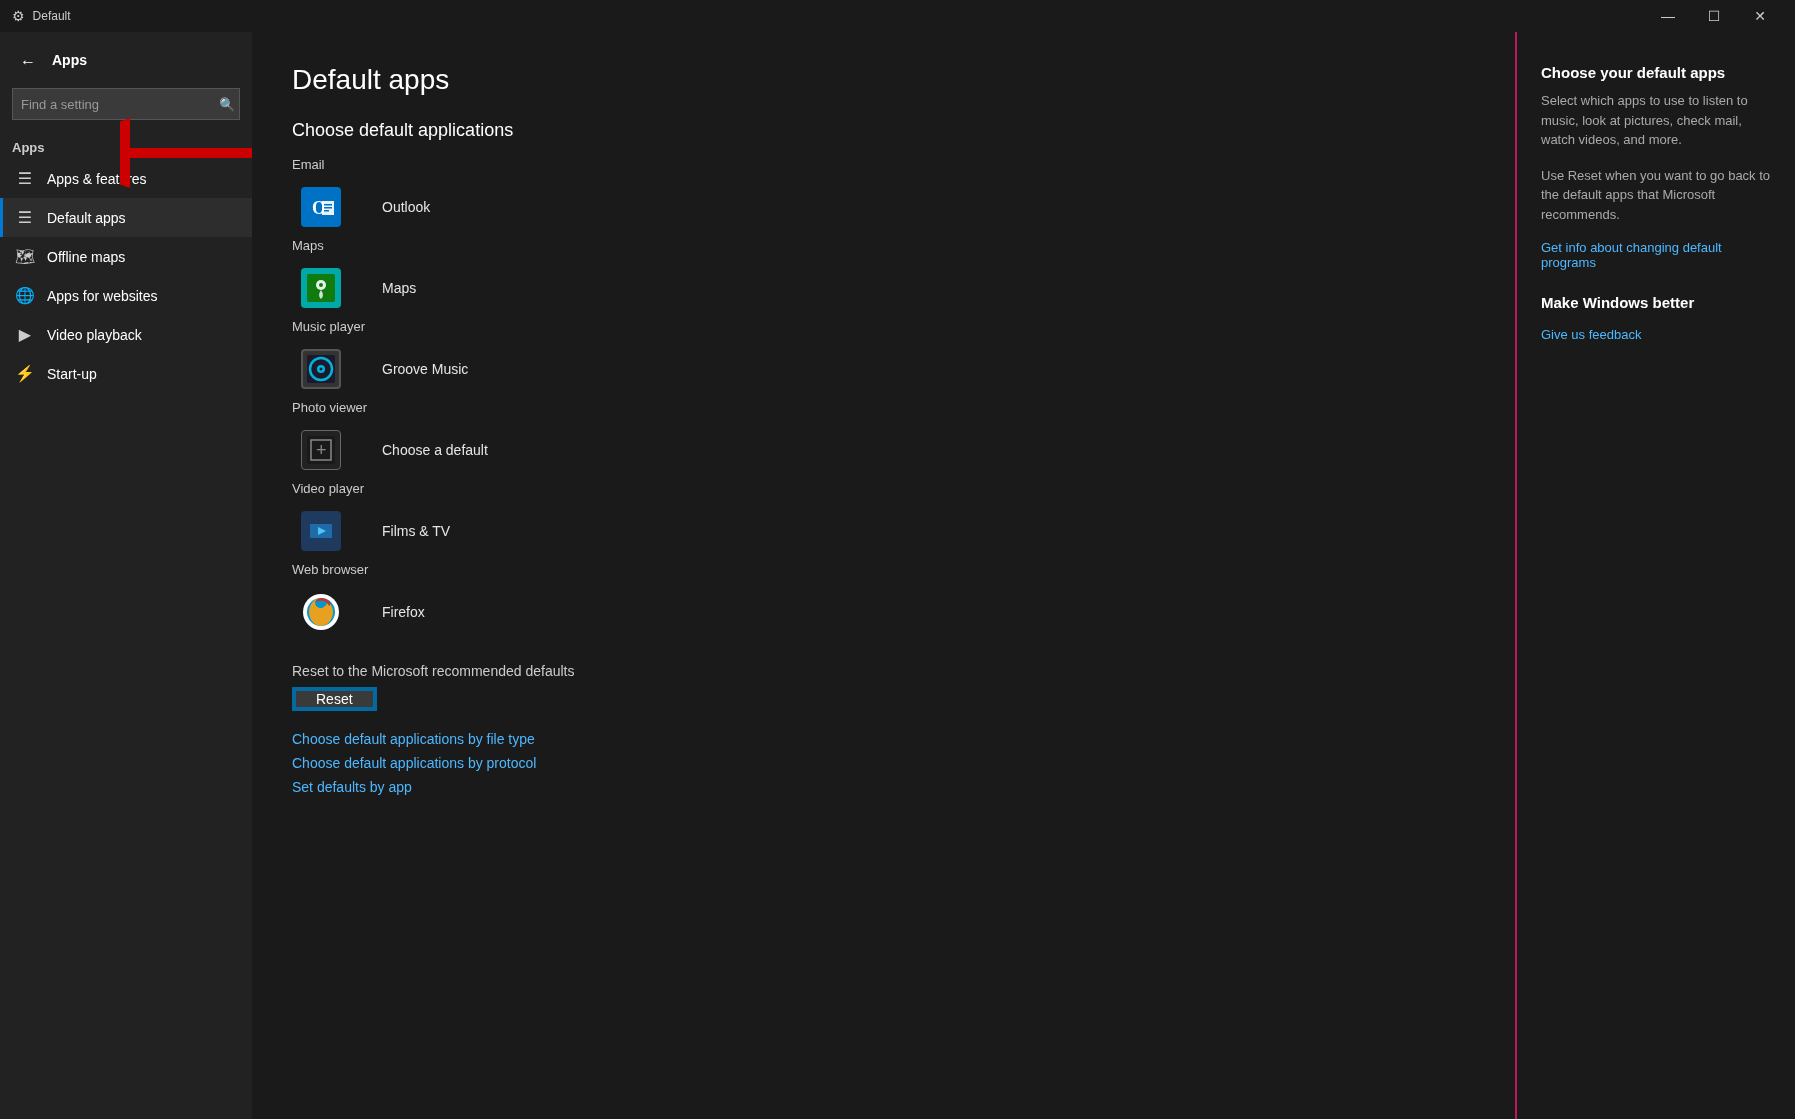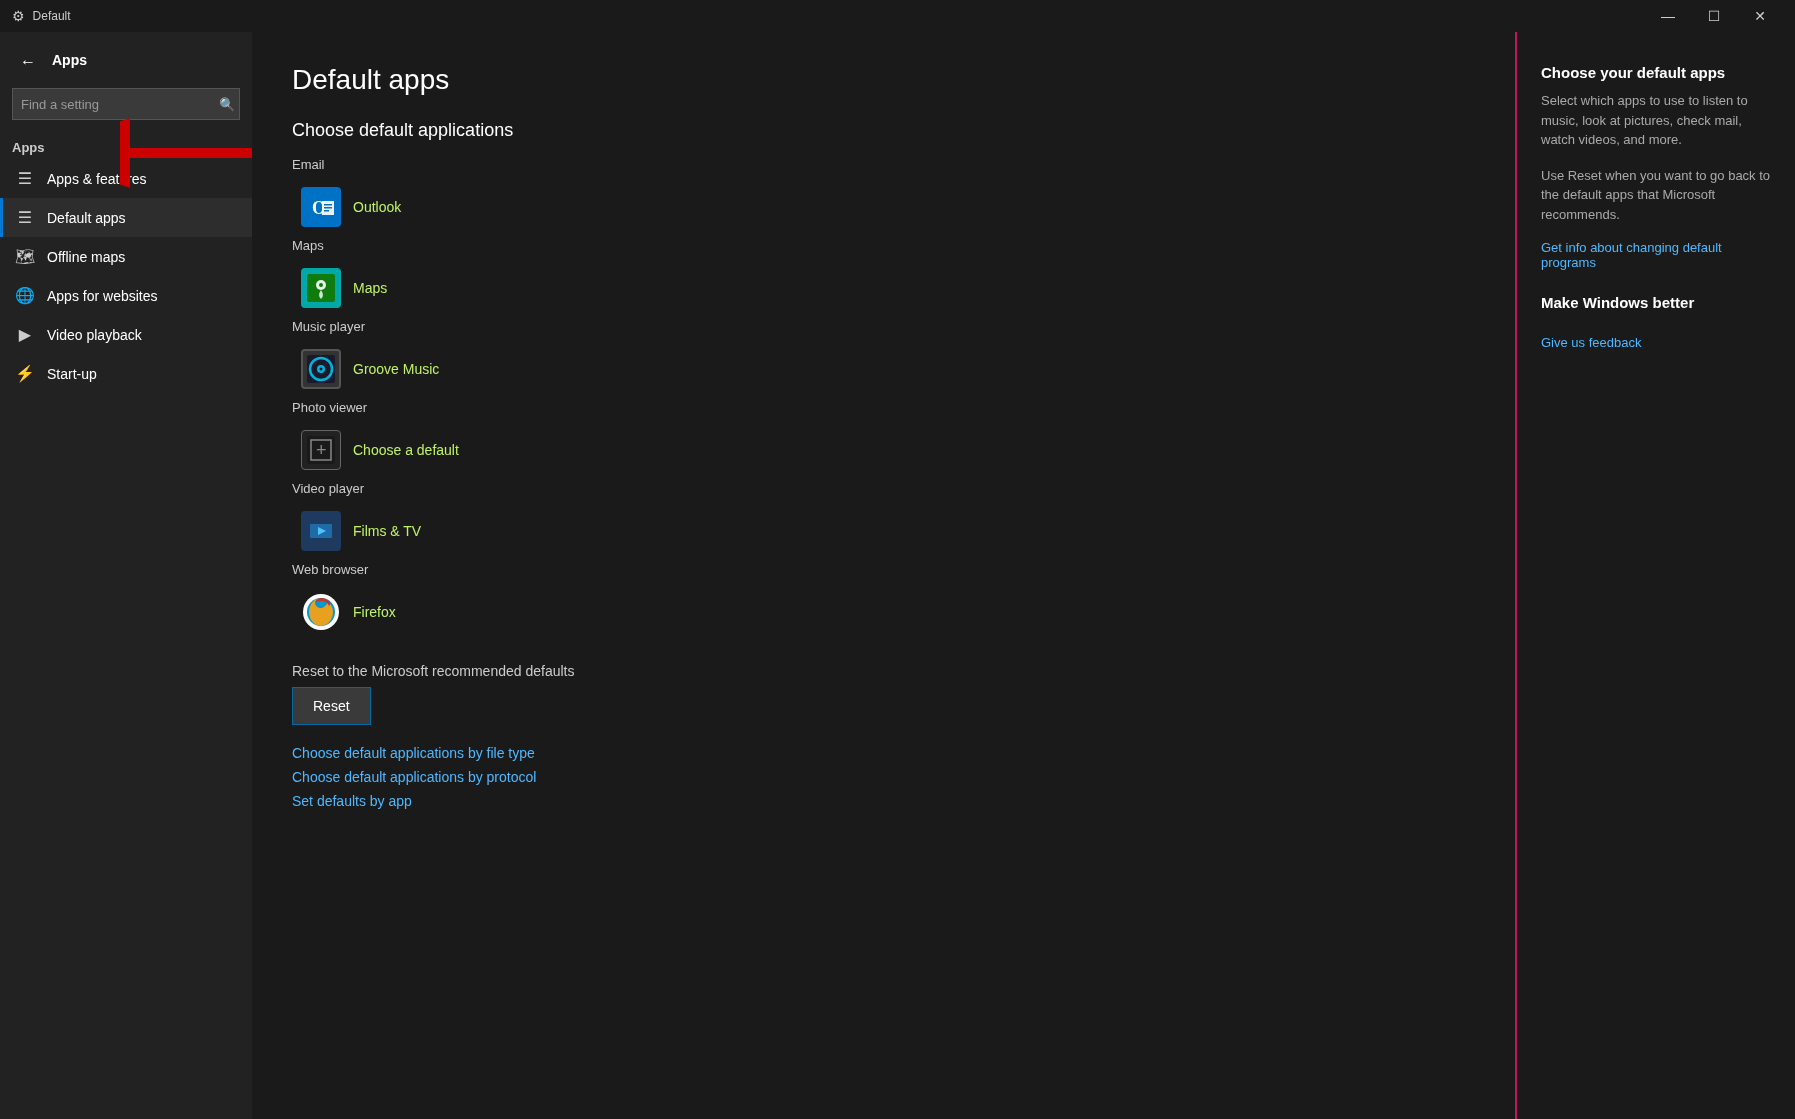--- a/index.html
+++ b/index.html
@@ -197,21 +197,22 @@
       border-radius: 4px;
       display: flex;
       align-items: center;
       justify-content: center;
       flex-shrink: 0;
       font-size: 20px;
     }
 
     .app-name {
       font-size: 14px;
-      color: #bef264;
+      color: #e5e5e5;
+      margin-left: 29px;
     }
 
     
     .icon-outlook {
       background: #0072c6;
       color: white;
       font-size: 18px;
       font-weight: bold;
       font-family: serif;
     }
@@ -239,23 +240,23 @@
     .reset-section {
       margin-top: 24px;
     }
     .reset-label {
       font-size: 14px;
       color: #cccccc;
       margin-bottom: 8px;
     }
     .reset-btn {
       background: #3a3a3a;
-      border: 1px solid #0369a1;
-      color: #ffffff;
-      padding: 10px 20px;
+      border: 4px solid #0369a1;
+      color: #ffffff;
+      padding: 0 20px;
       font-size: 14px;
       cursor: pointer;
     }
 
     
     .link-section {
       margin-top: 20px;
     }
     .settings-link {
       display: block;
@@ -291,21 +292,21 @@
       font-size: 13px;
       text-decoration: none;
       cursor: pointer;
       display: block;
       margin-bottom: 24px;
     }
     .right-panel-subheading {
       font-size: 15px;
       font-weight: 600;
       color: #ffffff;
-      margin-bottom: 24px;
+      margin-bottom: 16px;
     }
   </style>
 </head>
 <body>
 
 <div class="title-bar">
   <div class="title-bar-left">
     <span style="font-size:14px; color:#ccc;">⚙</span>
     <span class="title-bar-title">Default</span>
   </div>

